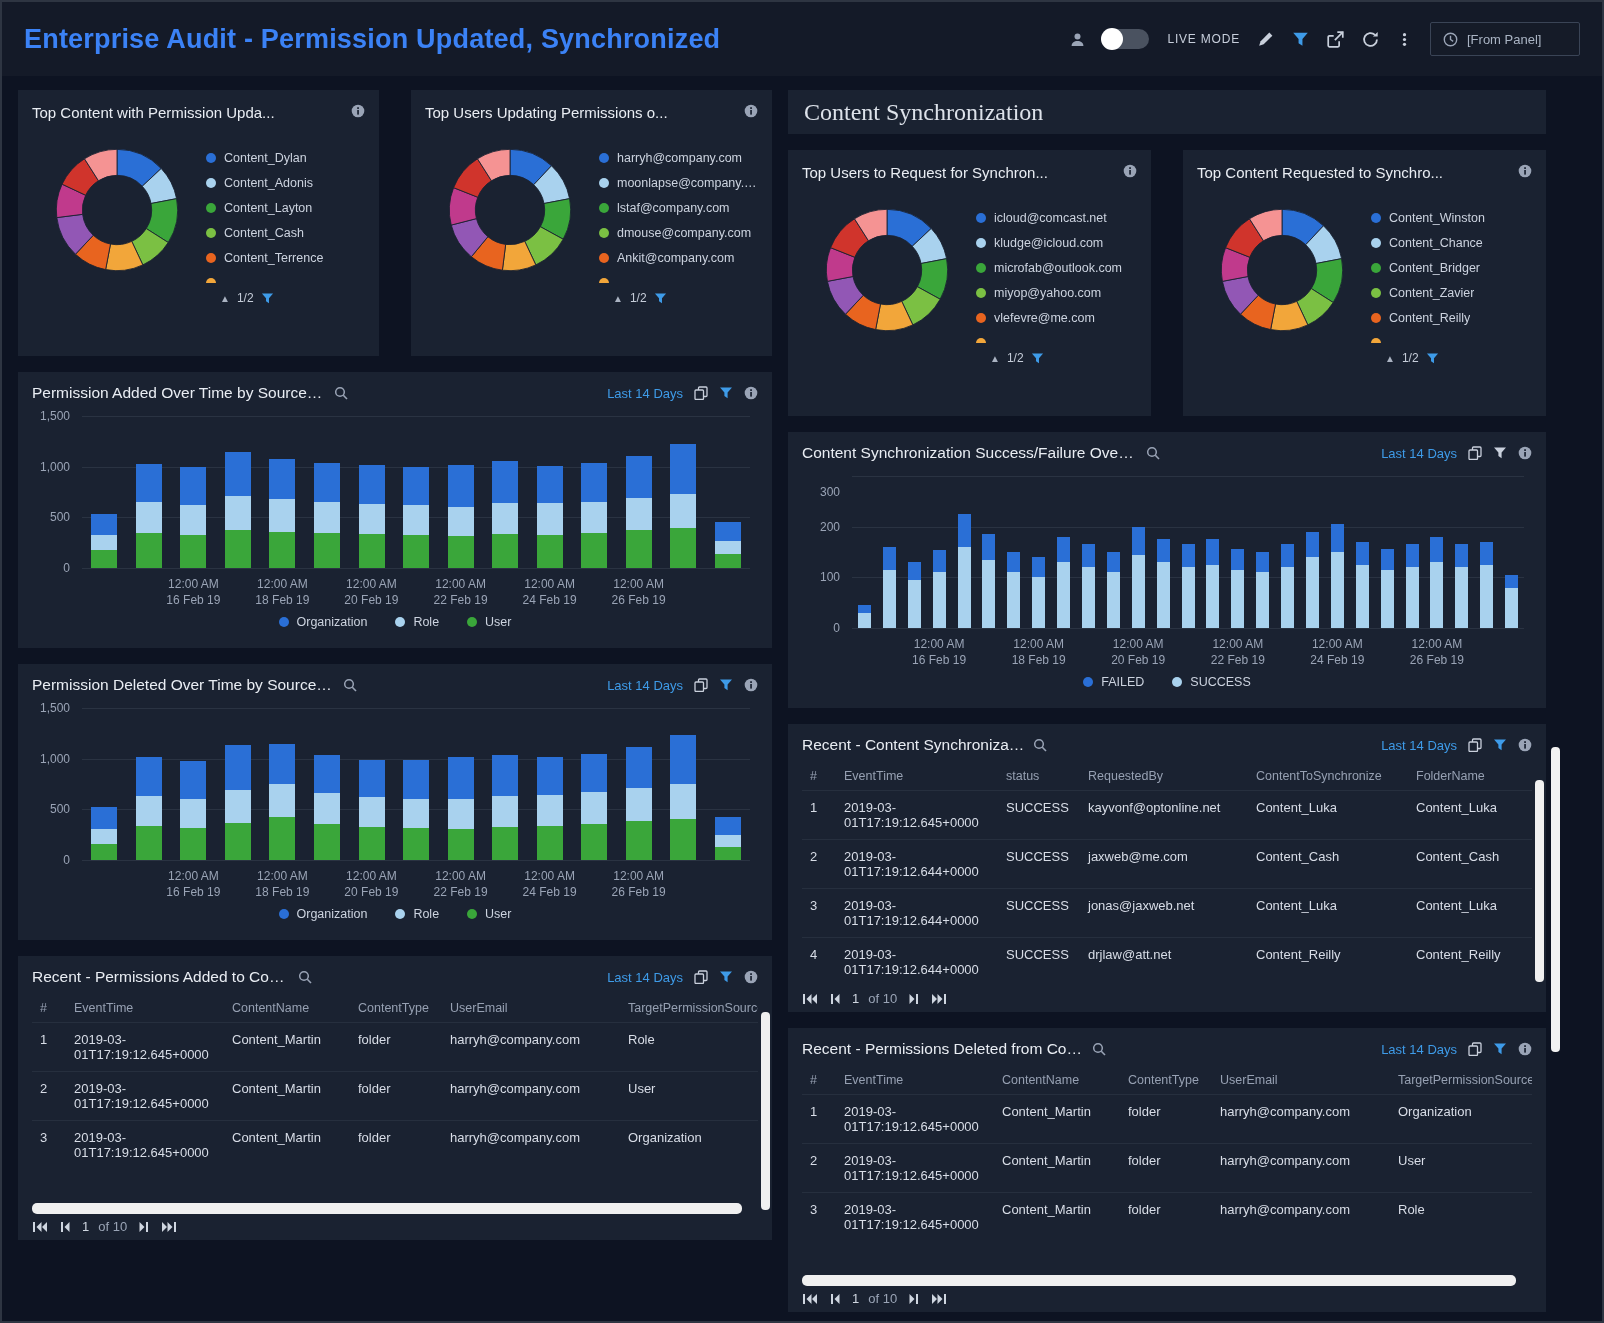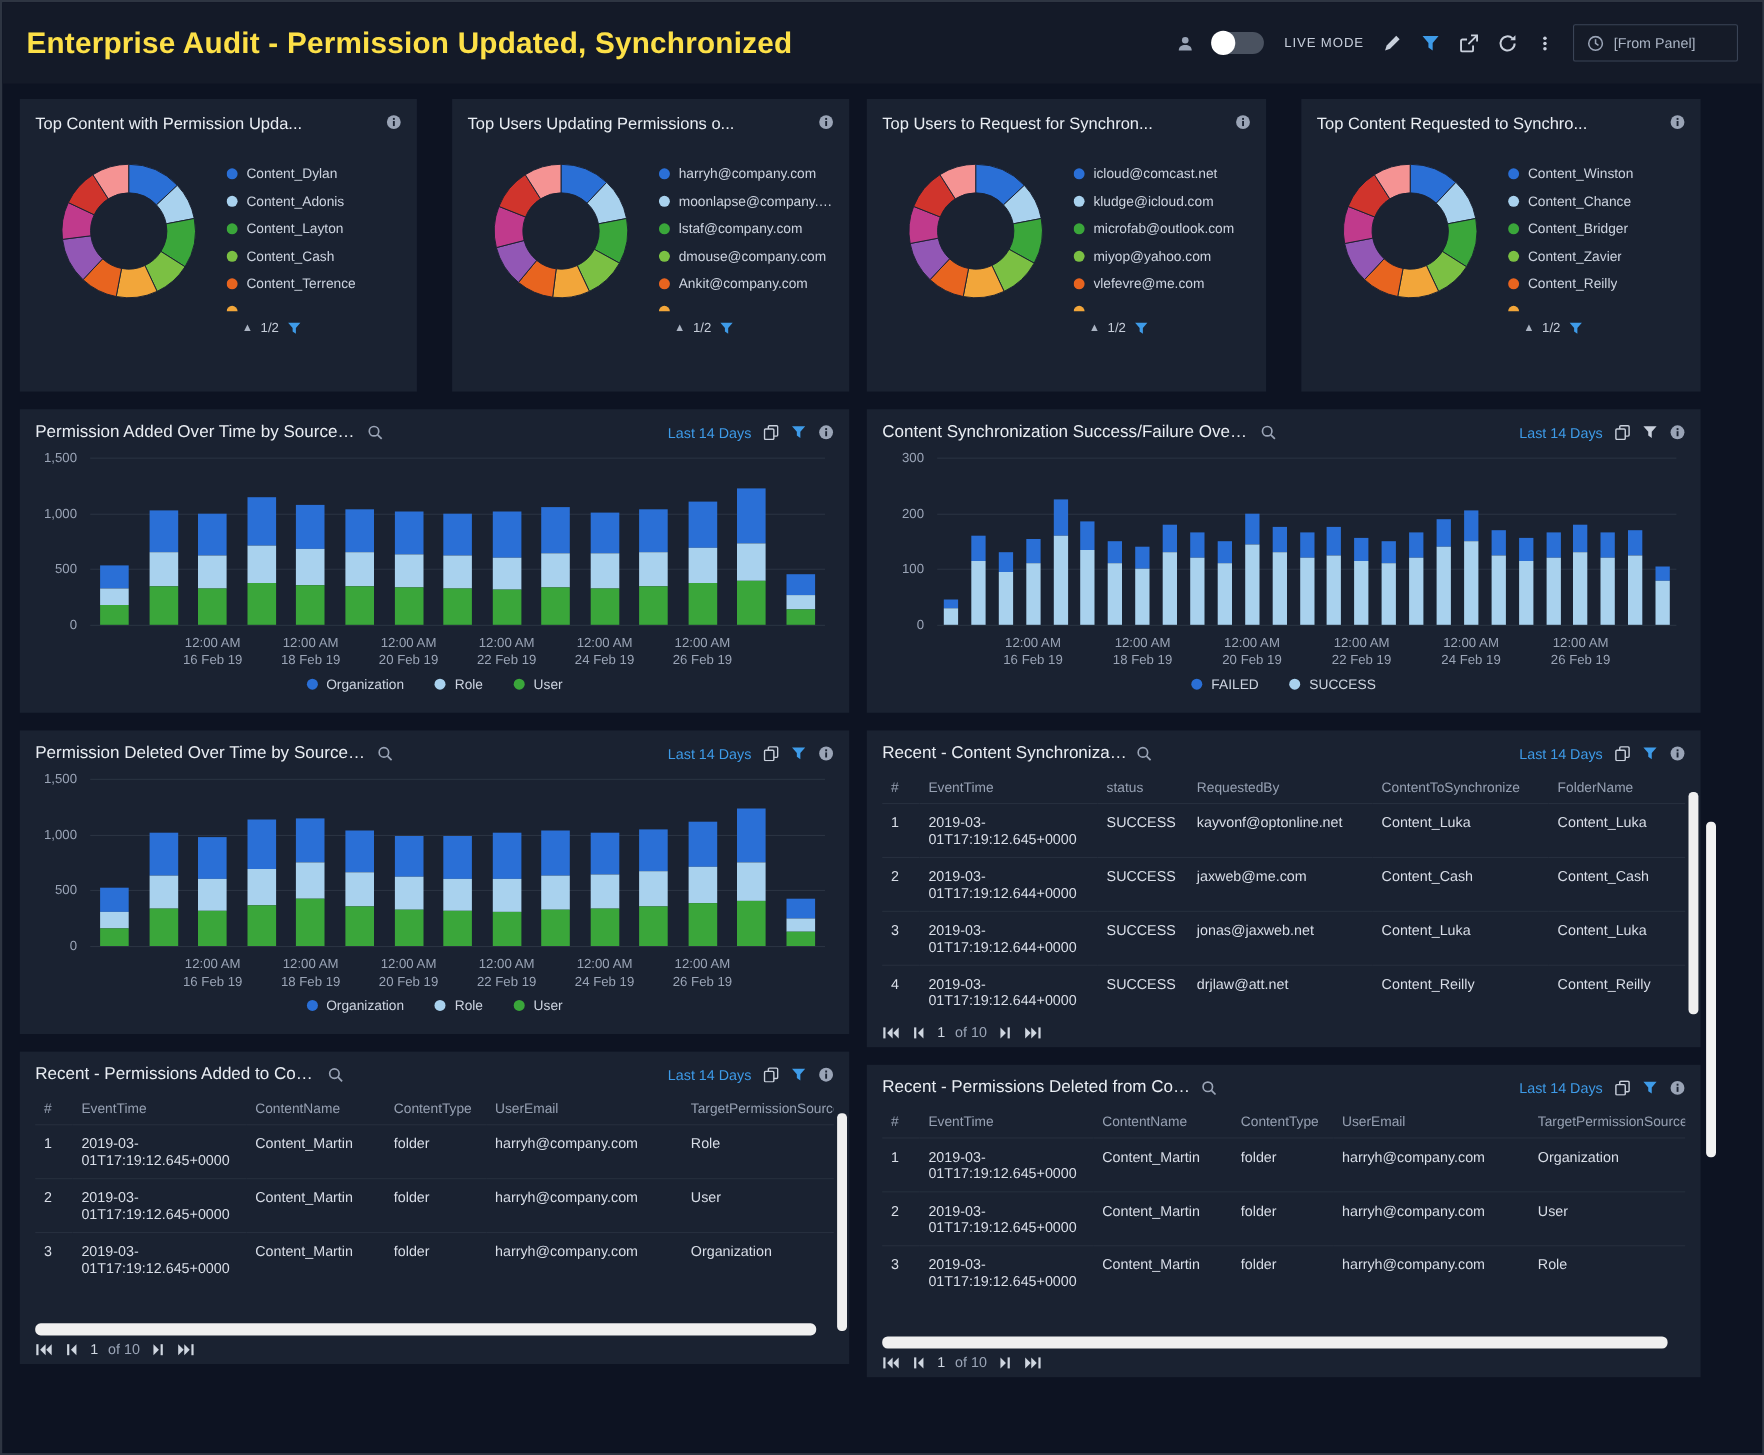--- a/index.html
+++ b/index.html
@@ -8,21 +8,21 @@
     width:1604px; height:1323px;
     background:#0d1322;
     font-family:"Liberation Sans", sans-serif;
     color:#dfe4ec;
     overflow:hidden;
   }
   .page { width:1604px; height:1323px; position:relative; border:2px solid #2e3542; background:#0d1322; overflow:hidden; }
 
   
   .topbar { height:74px; background:#141a28; display:flex; align-items:center; justify-content:space-between; padding:0 22px; }
-  .page-title { font-size:27px; font-weight:bold; color:#fde047; letter-spacing:0.2px; }
+  .page-title { font-size:27px; font-weight:bold; color:#3b82f6; letter-spacing:0.2px; }
   .topbar-right { display:flex; align-items:center; gap:18px; }
   .toggle { width:46px; height:20px; border-radius:10px; background:#4a5260; position:relative; cursor:pointer; }
   .toggle .knob { width:22px; height:22px; border-radius:50%; background:#ffffff; position:absolute; left:-2px; top:-1px; }
   .live-label { font-size:12px; color:#c7cedb; letter-spacing:0.8px; }
   .frompanel { display:flex; align-items:center; gap:9px; border:1px solid #3a4456; background:#151b28; height:34px; padding:0 12px; min-width:150px; color:#aab4c4; font-size:13px; border-radius:2px; }
   .ic { display:inline-block; vertical-align:middle; color:#c9d0dc; }
   .ic-blue { color:#3e9be8; }
   .ic-dim { color:#9aa4b6; }
 
   
@@ -689,20 +689,21 @@
               <use href="#i-next"></use>
             </svg>
           <svg class="pgic" width="16" height="14">
               <use href="#i-last"></use>
             </svg>
         </div>
       </div>
     </div>
 
     <div class="col col-right">
+      <div class="section-header">Content Synchronization</div>
 
       <div class="donut-row">
         <div class="panel donut-panel">
           <div class="panel-title-row">
             <div class="panel-title">Top Users to Request for Synchron...</div>
             <svg class="ic ic-dim" width="14" height="14">
                 <use href="#i-info"></use>
               </svg>
           </div>
           <div class="donut-body">
@@ -830,21 +831,21 @@
             <svg class="ic ic-dim" width="14" height="14">
                 <use href="#i-info"></use>
               </svg>
           </div>
         </div>
         <div class="chart-area">
           <div class="yaxis">
               <div class="ytick" style="top: 152px;">0</div>
               <div class="ytick" style="top: 101.333px;">100</div>
               <div class="ytick" style="top: 50.6667px;">200</div>
-              <div class="ytick" style="top: 0px;">300</div>
+              <div class="ytick" style="top: 16px;">300</div>
             </div>
           <div class="plot">
               <div class="gridline" style="top: 152px;"></div>
               <div class="gridline" style="top: 101.333px;"></div>
               <div class="gridline" style="top: 50.6667px;"></div>
               <div class="gridline" style="top: 0px;"></div>
               <div class="bar" style="left: 5.9px; width: 13px;">
                 <div class="seg" style="height: 15.2px; background: rgb(169, 210, 238);"></div>
                 <div class="seg" style="height: 7.6px; background: rgb(42, 111, 214);"></div>
               </div>

